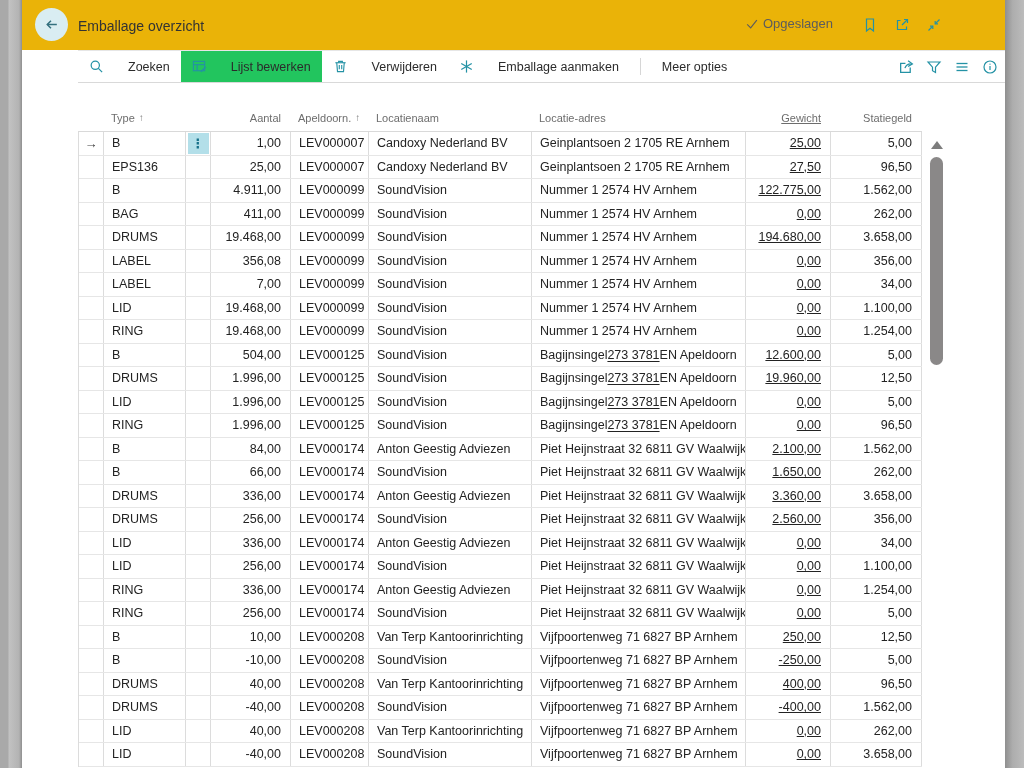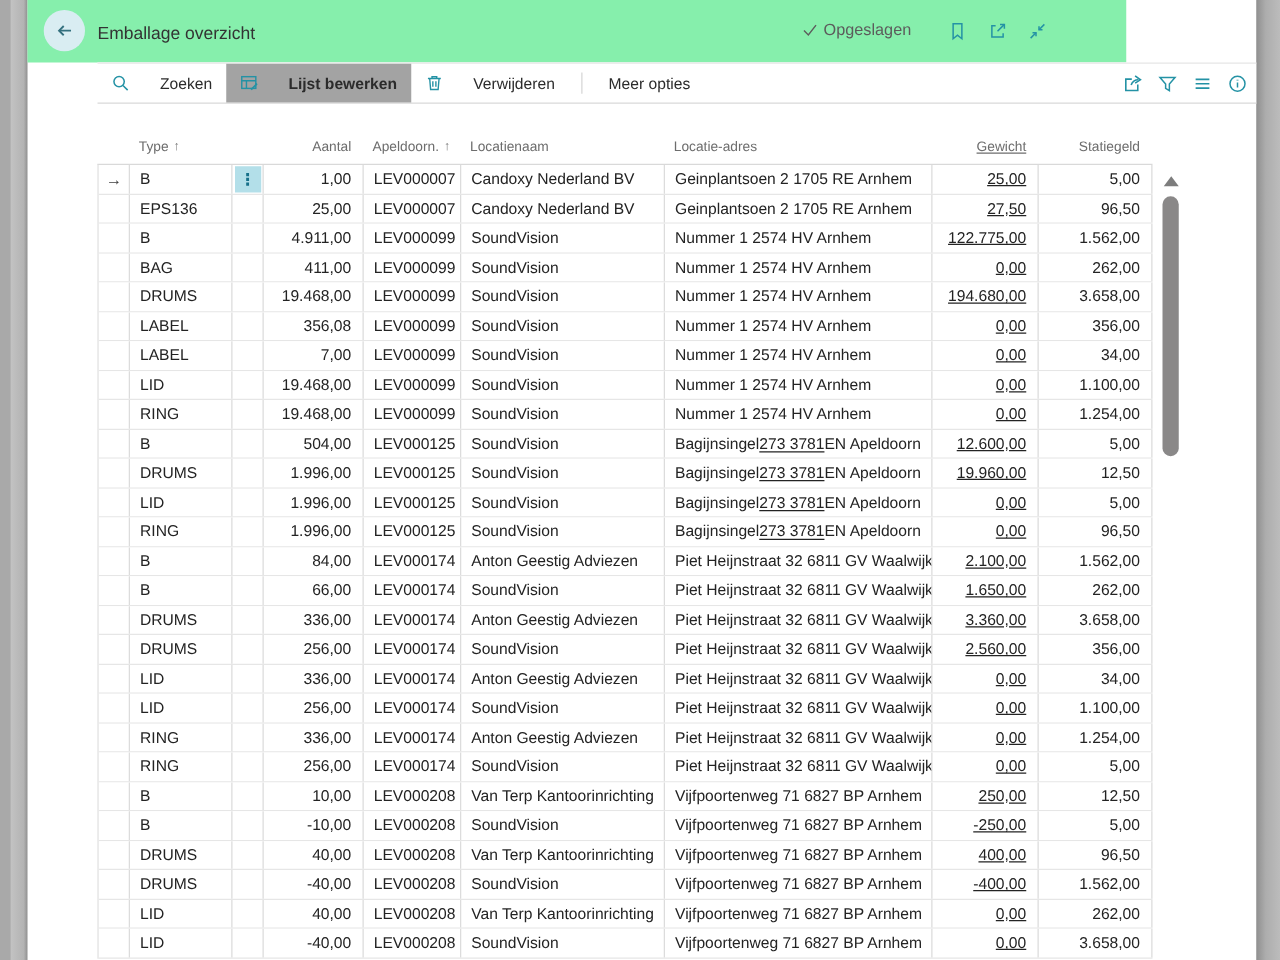--- a/index.html
+++ b/index.html
@@ -9,36 +9,36 @@
     font-family:"Liberation Sans","DejaVu Sans",sans-serif;
     -webkit-font-smoothing:antialiased;
   }
   
   .strip-left{position:absolute;left:0;top:0;width:22px;height:768px;
     background:linear-gradient(to right,#a9a9a9 0,#a9a9a9 8px,#c2c2c2 9px,#b3b3b3 19px,#8f8f8f 22px);}
   .strip-right{position:absolute;right:0;top:0;width:19px;height:768px;
     background:linear-gradient(to right,#8f8f8f 0,#adadad 40%,#bcbcbc 100%);}
 
   
-  .topbar{position:absolute;left:22px;top:0;width:879px;height:50px;background:#86efac;}
+  .topbar{position:absolute;left:22px;top:0;width:983px;height:50px;background:#eab308;}
   .back-btn{position:absolute;left:13px;top:8px;width:33px;height:33px;border-radius:50%;
     background:#d9edf2;border:none;display:flex;align-items:center;justify-content:center;cursor:pointer;padding:0;}
   .page-title{position:absolute;left:56px;top:18px;font-size:14px;font-weight:400;color:#333;margin:0;}
   .top-right{position:absolute;right:62px;top:16px;display:flex;align-items:flex-start;gap:14px;}
   .saved{display:flex;align-items:center;gap:4px;color:#5c5c5c;font-size:13px;margin-right:14px;}
   .icon-btn{background:none;border:none;padding:0;width:18px;height:18px;display:flex;
     align-items:center;justify-content:center;cursor:pointer;}
 
   
   .toolbar{position:absolute;left:78px;top:50px;width:927px;height:33px;
     border-top:1px solid #e6e6e6;border-bottom:1px solid #d9d9d9;
     display:flex;align-items:stretch;box-sizing:border-box;background:#fff;}
   .tb-btn{display:flex;align-items:center;gap:24px;border:none;background:none;padding:0 11px;
     font-size:12.5px;color:#2b2b2b;font-family:inherit;cursor:pointer;white-space:nowrap;}
-  .tb-btn.active{background:#a3a3a3;font-weight:bold;}
+  .tb-btn.active{background:#22c55e;}
   .vdiv{width:1px;background:#d6d6d6;margin:7px 10px;}
   .tb-right{margin-left:auto;display:flex;align-items:center;gap:10px;padding-right:6px;}
 
   
   .grid{position:absolute;left:78px;top:105px;}
   .grid-head{display:flex;height:26px;align-items:center;color:#6d6d6d;font-size:11px;}
   .grid-body{border-top:1px solid #d9d9d9;border-left:1px solid #dcdcdc;}
   .trow{display:flex;height:23.5px;box-sizing:border-box;border-bottom:1px solid #e6e6e6;
     font-size:12.5px;color:#232323;background:#fff;}
   .cell{display:flex;align-items:center;box-sizing:border-box;border-right:1px solid #dcdcdc;
@@ -144,20 +144,30 @@
       <svg width="15" height="15" viewBox="0 0 16 16" fill="none" stroke="#2492a5" stroke-width="1.2">
         <line x1="2.5" y1="4" x2="13.5" y2="4"></line>
           <path d="M6 4V2.5h4V4"></path>
         <path d="M4 4l.8 9.5h6.4L12 4"></path>
           <line x1="6.7" y1="6.5" x2="6.7" y2="11"></line>
           <line x1="9.3" y1="6.5" x2="9.3" y2="11"></line>
       </svg>
     </span>
     <span>Verwijderen</span>
   </button>
+  <button class="tb-btn">
+    <span>
+      <svg width="15" height="15" viewBox="0 0 16 16" fill="none" stroke="#2492a5" stroke-width="1.3">
+        <line x1="8" y1="1.5" x2="8" y2="14.5"></line>
+          <line x1="2.4" y1="4.8" x2="13.6" y2="11.2"></line>
+          <line x1="2.4" y1="11.2" x2="13.6" y2="4.8"></line>
+      </svg>
+    </span>
+    <span>Emballage aanmaken</span>
+  </button>
   <div class="vdiv"></div>
   <button class="tb-btn">
     <span>Meer opties</span>
   </button>
   <div class="tb-right">
     <button class="icon-btn">
       <svg width="17" height="17" viewBox="0 0 16 16" fill="none" stroke="#2492a5" stroke-width="1.2">
         <path d="M7 5H2.5v8.5h9V9"></path>
           <path d="M6.5 9.5C7.5 6.5 9.5 5.5 12 5.5"></path>
         <polyline points="9.5,2.5 13.5,5.5 9.5,8"></polyline>

